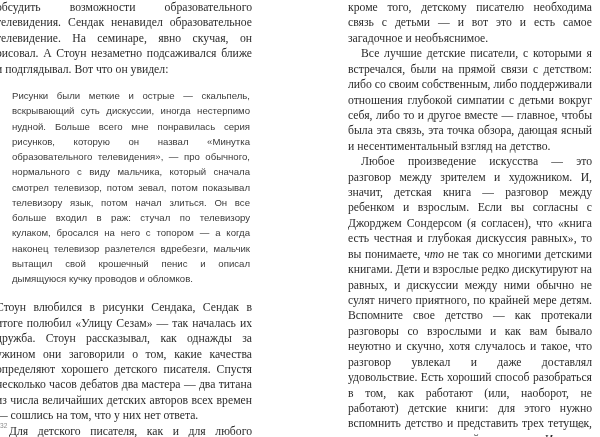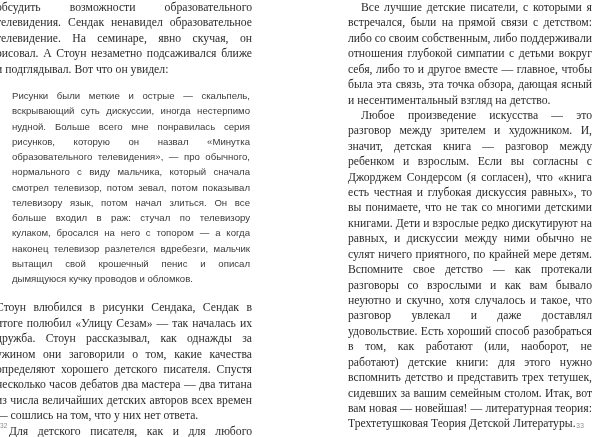--- a/index.html
+++ b/index.html
@@ -67,21 +67,21 @@
     line-height: 15.25px;
     color: #3a3a3a;
     text-align: justify;
     text-indent: 0;
     padding-left: 16px;
     padding-right: 2px;
   }
   .quote-gap-top { height: 11px; }
   .quote-gap-bottom { height: 14px; }
 
-  .ital { }
+  .ital { font-style: italic; }
 
   .folio {
     position: absolute;
     bottom: 8px;
     font-family: "Liberation Sans", "DejaVu Sans", sans-serif;
     font-size: 6.6px;
     color: #8a8a8a;
     letter-spacing: 0.2px;
   }
   .folio-left { left: 4px; }
@@ -108,20 +108,21 @@
       <p class="para">Для детского писателя, как и для любого другого, важны языковое чутье, чувство ритма и динамики, понимание красоты, умение выстраивать образ, выраженная собственная позиция — и так далее. Но,</p>
 
     </div>
 
     <div class="folio folio-left">32</div>
   </div>
 
   <div class="page page-right">
     <div class="col-body">
 
+      <p class="para no-indent">кроме того, детскому писателю необходима связь с детьми — и вот это и есть самое загадочное и необъяснимое.</p>
 
       <p class="para">Все лучшие детские писатели, с которыми я встречался, были на прямой связи с детством: либо со своим собственным, либо поддерживали отношения глубокой симпатии с детьми вокруг себя, либо то и другое вместе — главное, чтобы была эта связь, эта точка обзора, дающая ясный и несентиментальный взгляд на детство.</p>
 
       <p class="para"><span>Любое произведение искусства — это разговор между зрителем и художником. И, значит, детская книга — разговор между ребенком и взрослым. Если вы согласны с Джорджем Сондерсом (я согласен), что «книга есть честная и глубокая дискуссия равных», то вы понимаете, </span><span class="ital">что</span><span> не так со многими детскими книгами. Дети и взрослые редко дискутируют на равных, и дискуссии между ними обычно не сулят ничего приятного, по крайней мере детям. Вспомните свое детство — как протекали разговоры со взрослыми и как вам бывало неуютно и скучно, хотя случалось и такое, что разговор увлекал и даже доставлял удовольствие. Есть хороший способ разобраться в том, как работают (или, наоборот, не работают) детские книги: для этого нужно вспомнить детство и представить трех тетушек, сидевших за вашим семейным столом. Итак, вот вам новая — новейшая! — литературная теория: Трехтетушковая Теория Детской Литературы.</span></p>
 
     </div>
 
     <div class="folio folio-right">33</div>
   </div>
 

